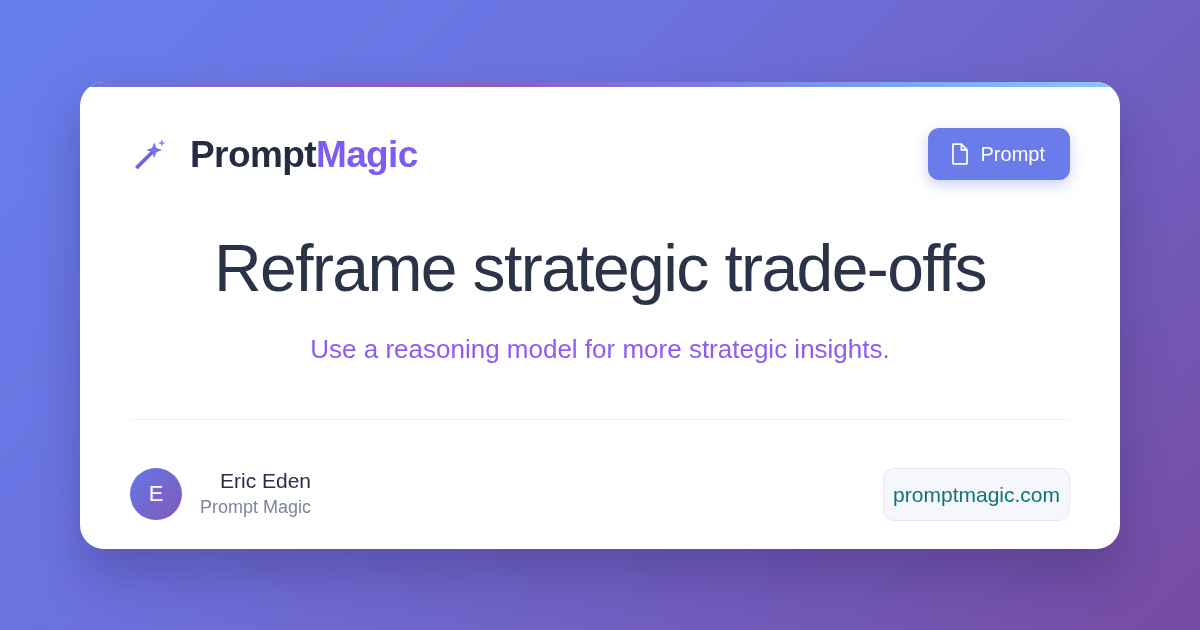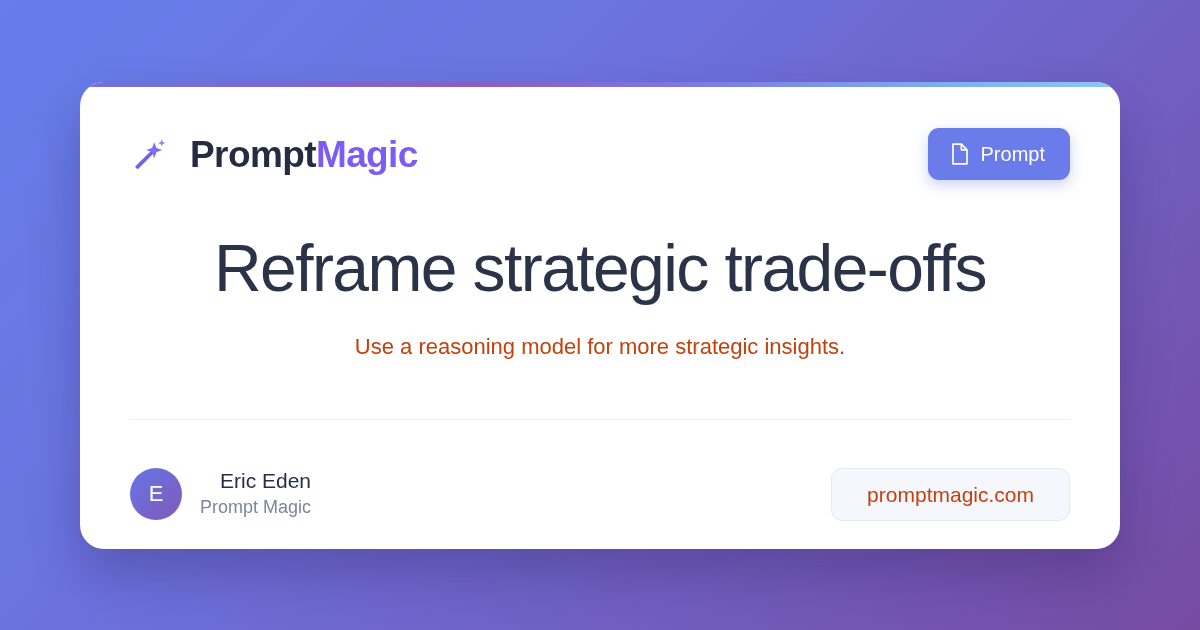--- a/index.html
+++ b/index.html
@@ -100,22 +100,22 @@
     font-weight:normal;
     color:#2b3348;
     letter-spacing:-1.6px;
     line-height:1.1;
     white-space:nowrap;
   }
 
   .subhead {
     text-align:center;
     margin-top:28px;
-    font-size:22px;
-    color:#c2410c;
+    font-size:26px;
+    color:#8b5cf6;
     line-height:1.3;
   }
 
   
   .divider {
     position:absolute;
     left:50px; right:50px;
     top:337px;
     height:1px;
     background:#eef0f6;
@@ -159,23 +159,23 @@
     font-size:18px;
     color:#7b8699;
     line-height:1.3;
     margin-top:2px;
   }
 
   .url-badge {
     background:#f6f6fd;
     border:1px solid #e6e6f5;
     border-radius:11px;
-    padding:15px 35px;
+    padding:15px 9px;
     font-size:21px;
-    color:#c2410c;
+    color:#0f766e;
     line-height:1;
     white-space:nowrap;
   }
 </style>
 </head>
 <body>
 
 <div class="card">
 
   <div class="accent-strip"></div>

